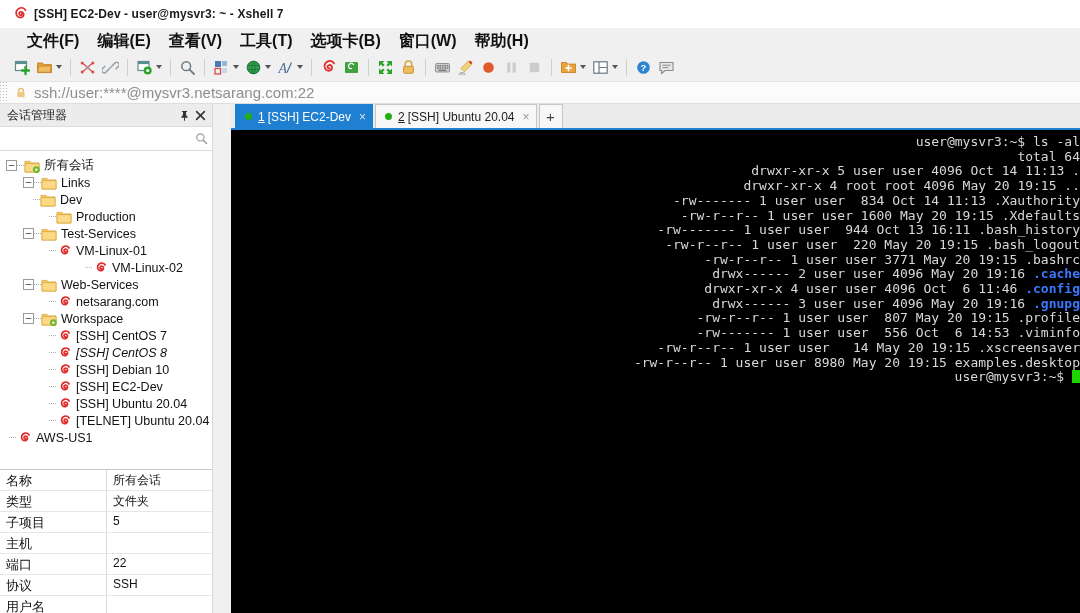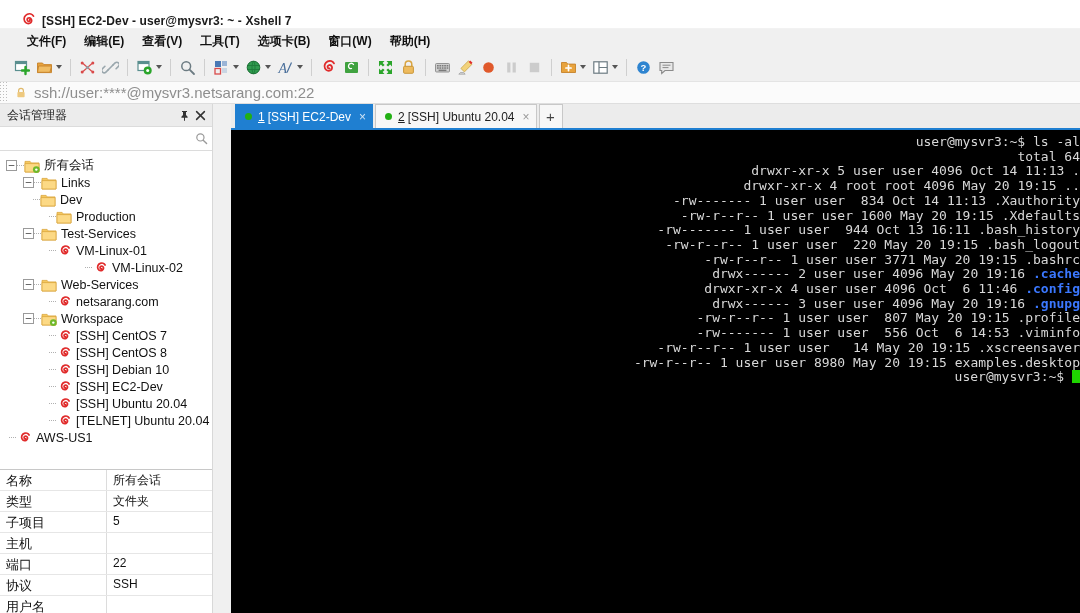--- a/index.html
+++ b/index.html
@@ -14,39 +14,39 @@
     width: 1080px; height: 613px;
     position: relative;
     display: flex; flex-direction: column;
     background: #f0f0f0;
   }
 
   
   .titlebar {
     height: 28px; min-height: 28px;
     background: #ffffff;
-    display: flex; align-items: flex-end;
-    padding-left: 20px;
+    display: flex; align-items: center;
+    padding-left: 12px;
     border-bottom: 1px solid #f2f2f2;
   }
   .titlebar .logo { width: 16px; height: 16px; margin-right: 6px; flex: none; }
   .titlebar .title {
     font-size: 12px; color: #1a1a1a; font-weight: bold;
     letter-spacing: 0.1px; white-space: nowrap;
   }
 
   
   .menubar {
     height: 24px; min-height: 24px;
     background: #f0f0f0;
     display: flex; align-items: center;
     padding-left: 18px;
   }
   .menubar .mi {
-    font-size: 12px; color: #111; font-weight: bold;
+    font-size: 16px; color: #111; font-weight: bold;
     padding: 2px 9px; white-space: nowrap; cursor: default;
   }
 
   
   .toolbar {
     height: 28px; min-height: 28px;
     background: #f0f0f0;
     display: flex; align-items: center;
     padding-left: 10px; gap: 0px;
     border-bottom: 1px solid #e4e4e4;
@@ -562,21 +562,21 @@
             <span class="lbl">Workspace</span>
           </div>
           <div class="node" style="padding-left: 40px;">
             <span class="twistyspace"></span>
             <span class="dash"></span>
             <span class="ico"><svg width="16" height="16" viewBox="0 0 16 16">
                 <path d="M13.1 5C12.2 3.3 10 2.6 8.2 3.4 6 4.3 5 6.8 6 8.8c.8 1.6 2.6 2.2 4.1 1.6 1.2-.5 1.8-2 1.2-3.2-.5-.9-1.6-1.3-2.4-.9-.7.3-1 1.2-.7 1.9.2.5.9.8 1.4.5" fill="none" stroke="#e02b2b" stroke-width="1.7" stroke-linecap="round"></path>
               </svg></span>
             <span class="lbl">[SSH] CentOS 7</span>
           </div>
-          <div class="node" style="padding-left: 40px;">
+          <div class="node" style="padding-left: 40px; font-style: italic;">
             <span class="twistyspace"></span>
             <span class="dash"></span>
             <span class="ico"><svg width="16" height="16" viewBox="0 0 16 16">
                 <path d="M13.1 5C12.2 3.3 10 2.6 8.2 3.4 6 4.3 5 6.8 6 8.8c.8 1.6 2.6 2.2 4.1 1.6 1.2-.5 1.8-2 1.2-3.2-.5-.9-1.6-1.3-2.4-.9-.7.3-1 1.2-.7 1.9.2.5.9.8 1.4.5" fill="none" stroke="#e02b2b" stroke-width="1.7" stroke-linecap="round"></path>
               </svg></span>
             <span class="lbl">[SSH] CentOS 8</span>
           </div>
           <div class="node" style="padding-left: 40px;">
             <span class="twistyspace"></span>
             <span class="dash"></span>

